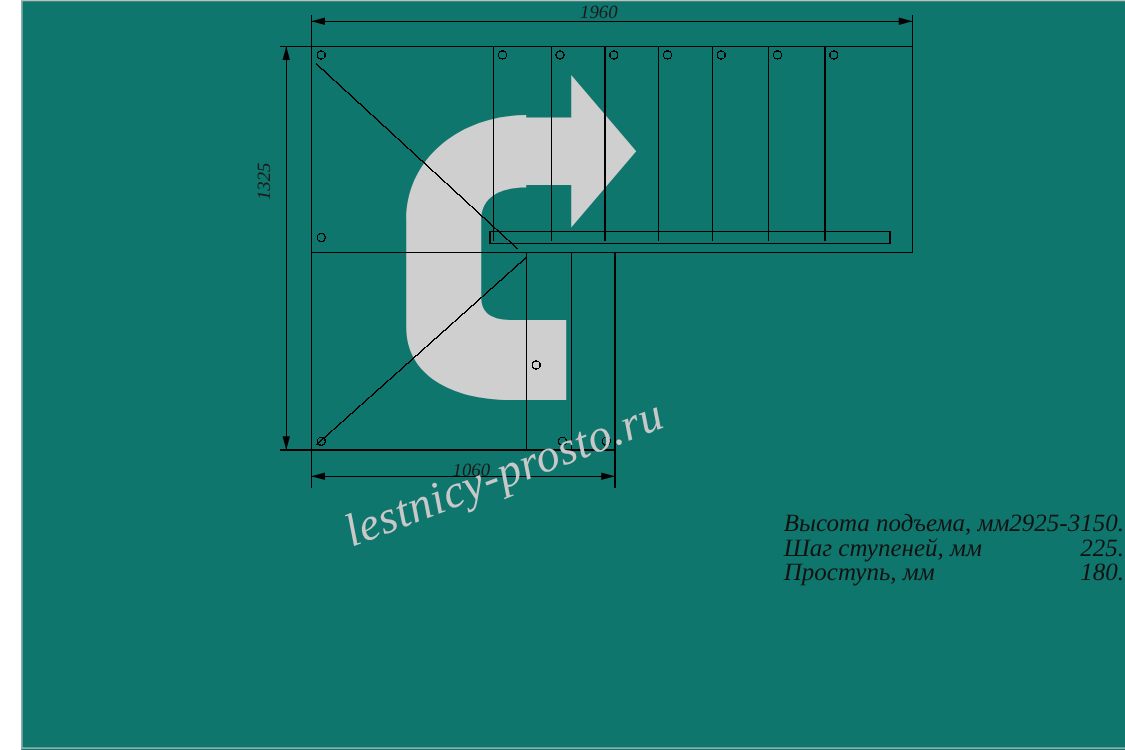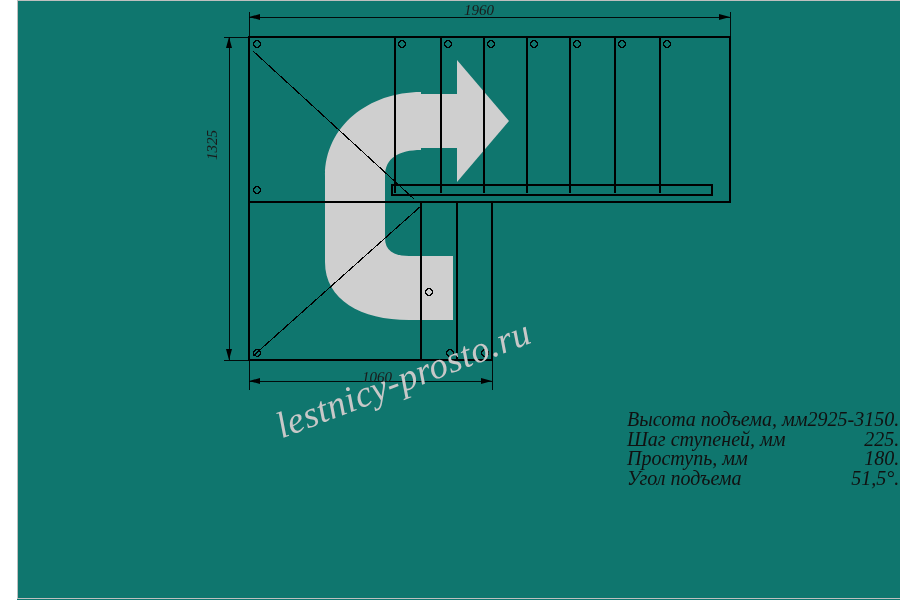--- a/index.html
+++ b/index.html
@@ -182,21 +182,17 @@
           <td class="value">2925-3150.</td>
         </tr>
         <tr>
           <td class="label">Шаг ступеней, мм</td>
           <td class="value">225.</td>
         </tr>
         <tr>
           <td class="label">Проступь, мм</td>
           <td class="value">180.</td>
         </tr>
-        <tr>
-          <td class="label">Угол подъема</td>
-          <td class="value">51,5°.</td>
-        </tr>
       </tbody>
     </table>
   </div>
 
 </div>
 
 </body></html>

